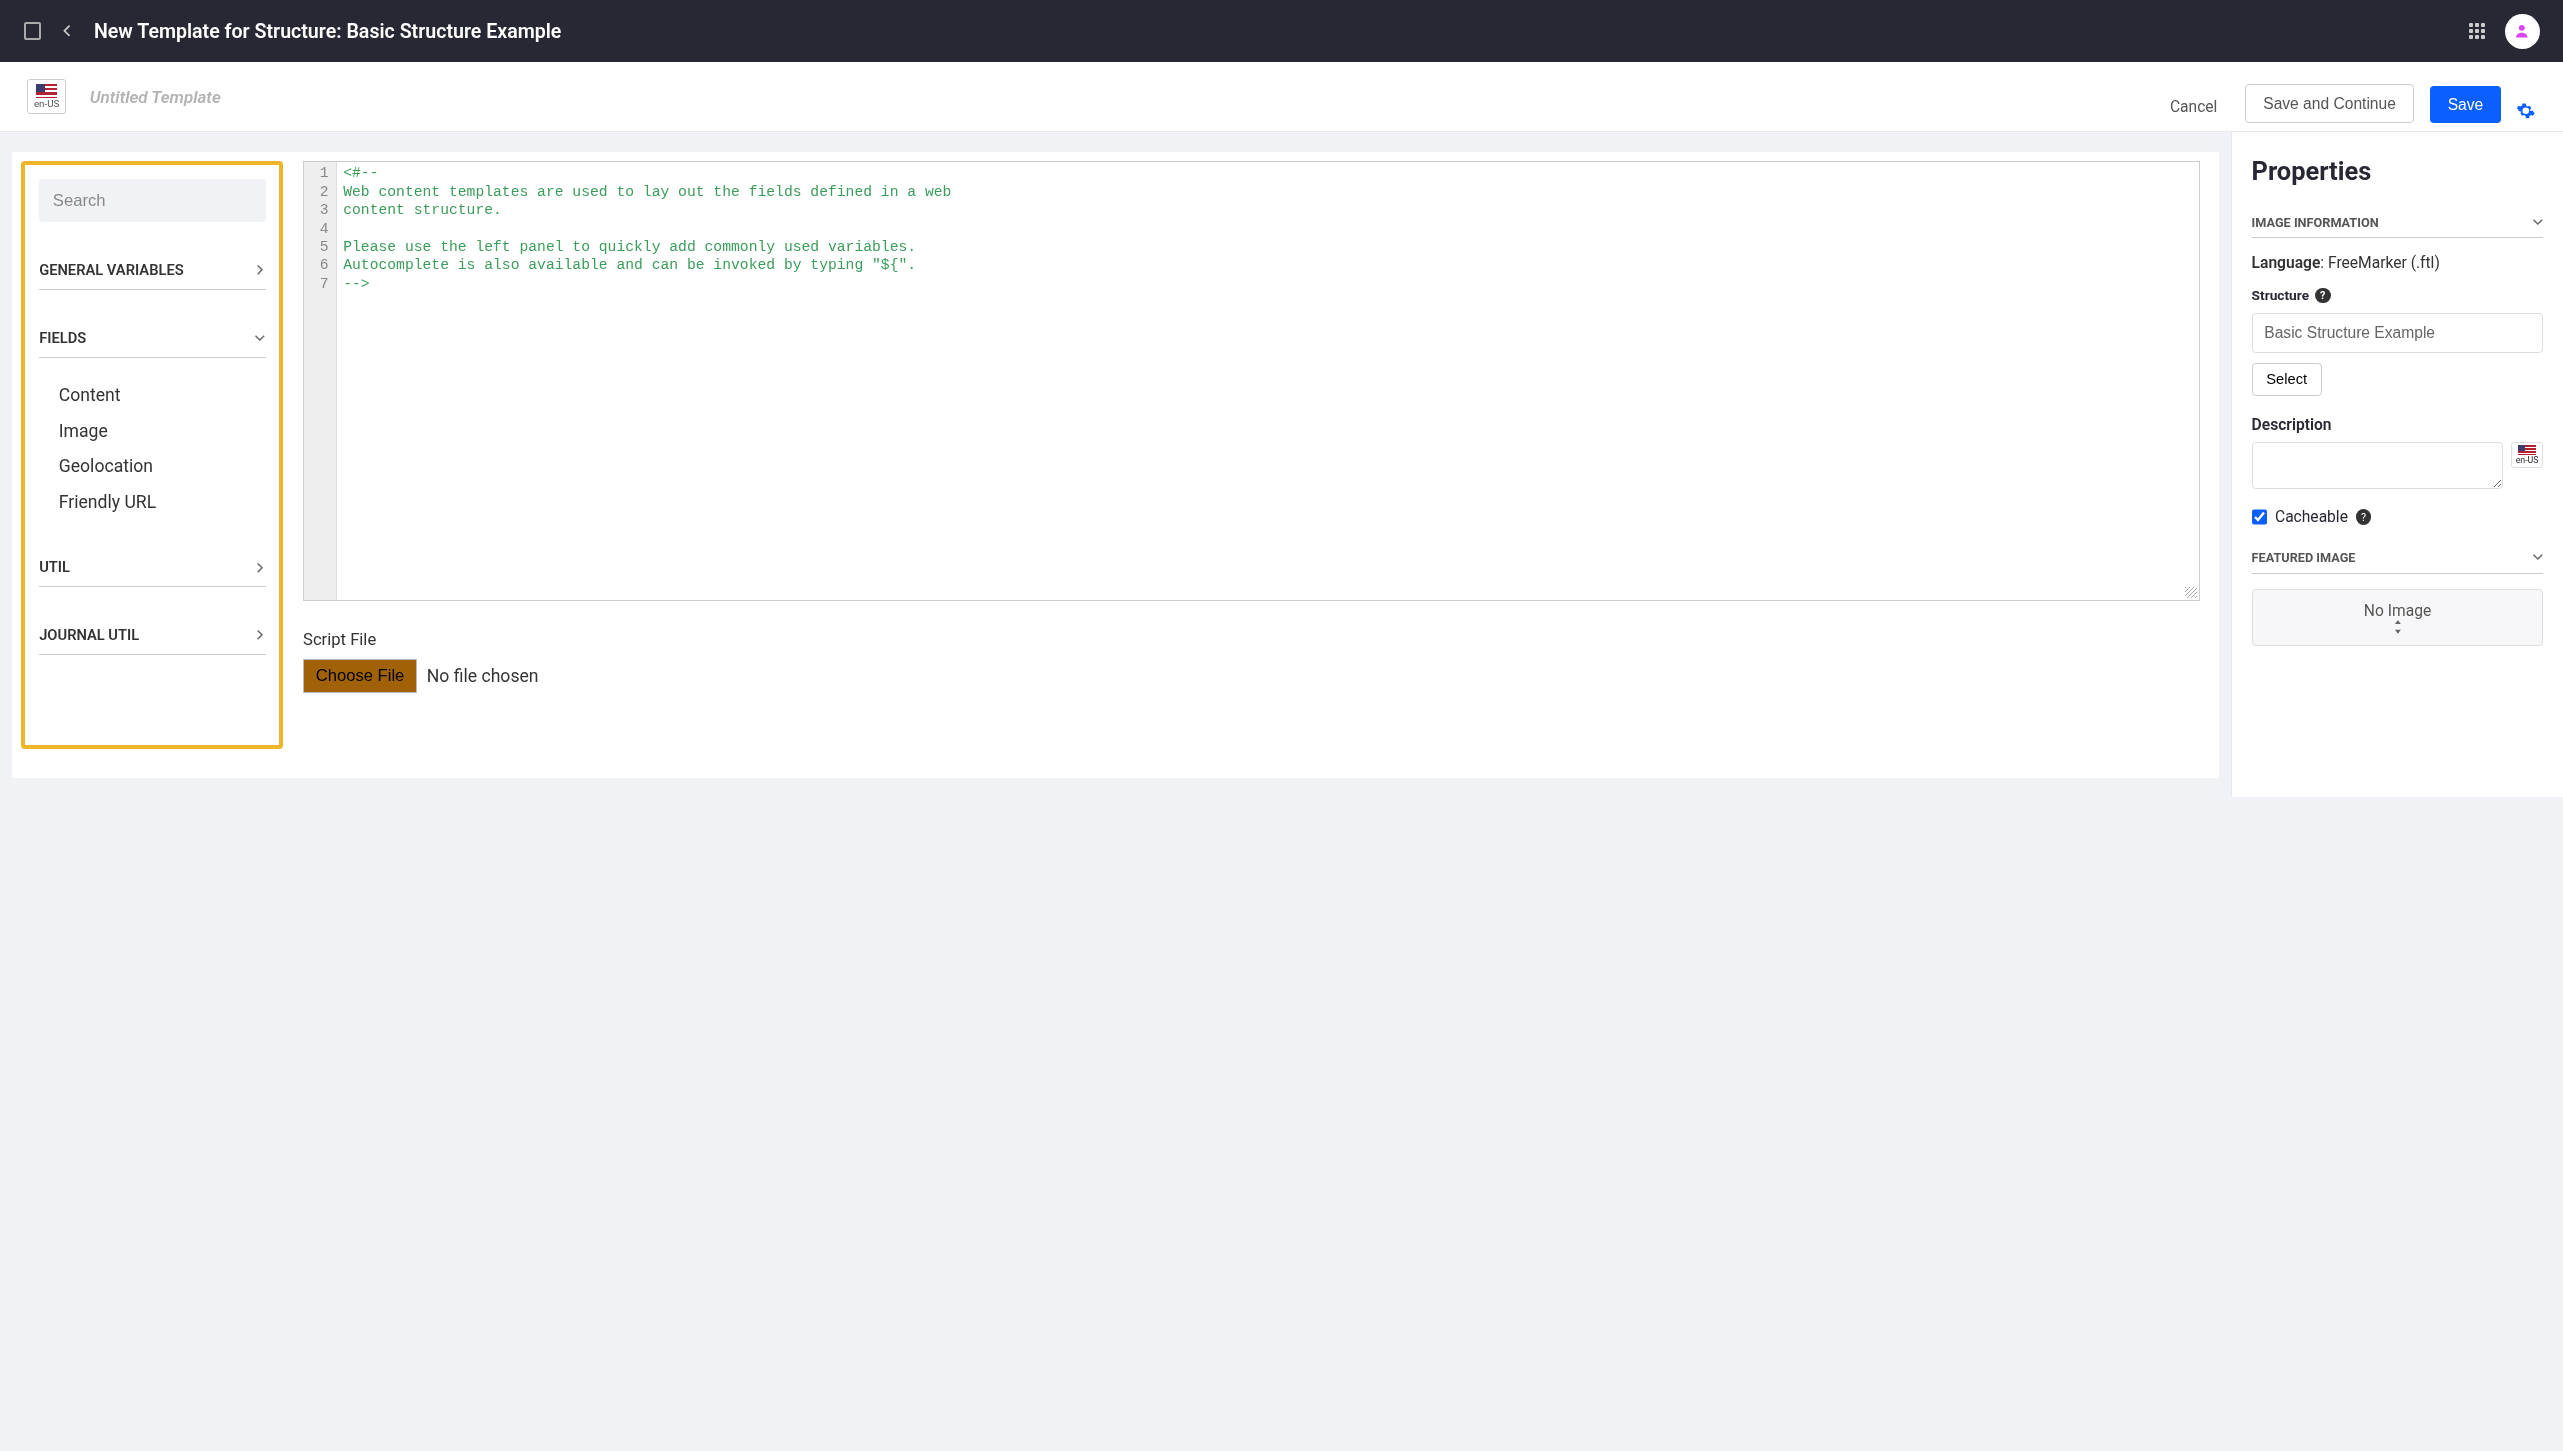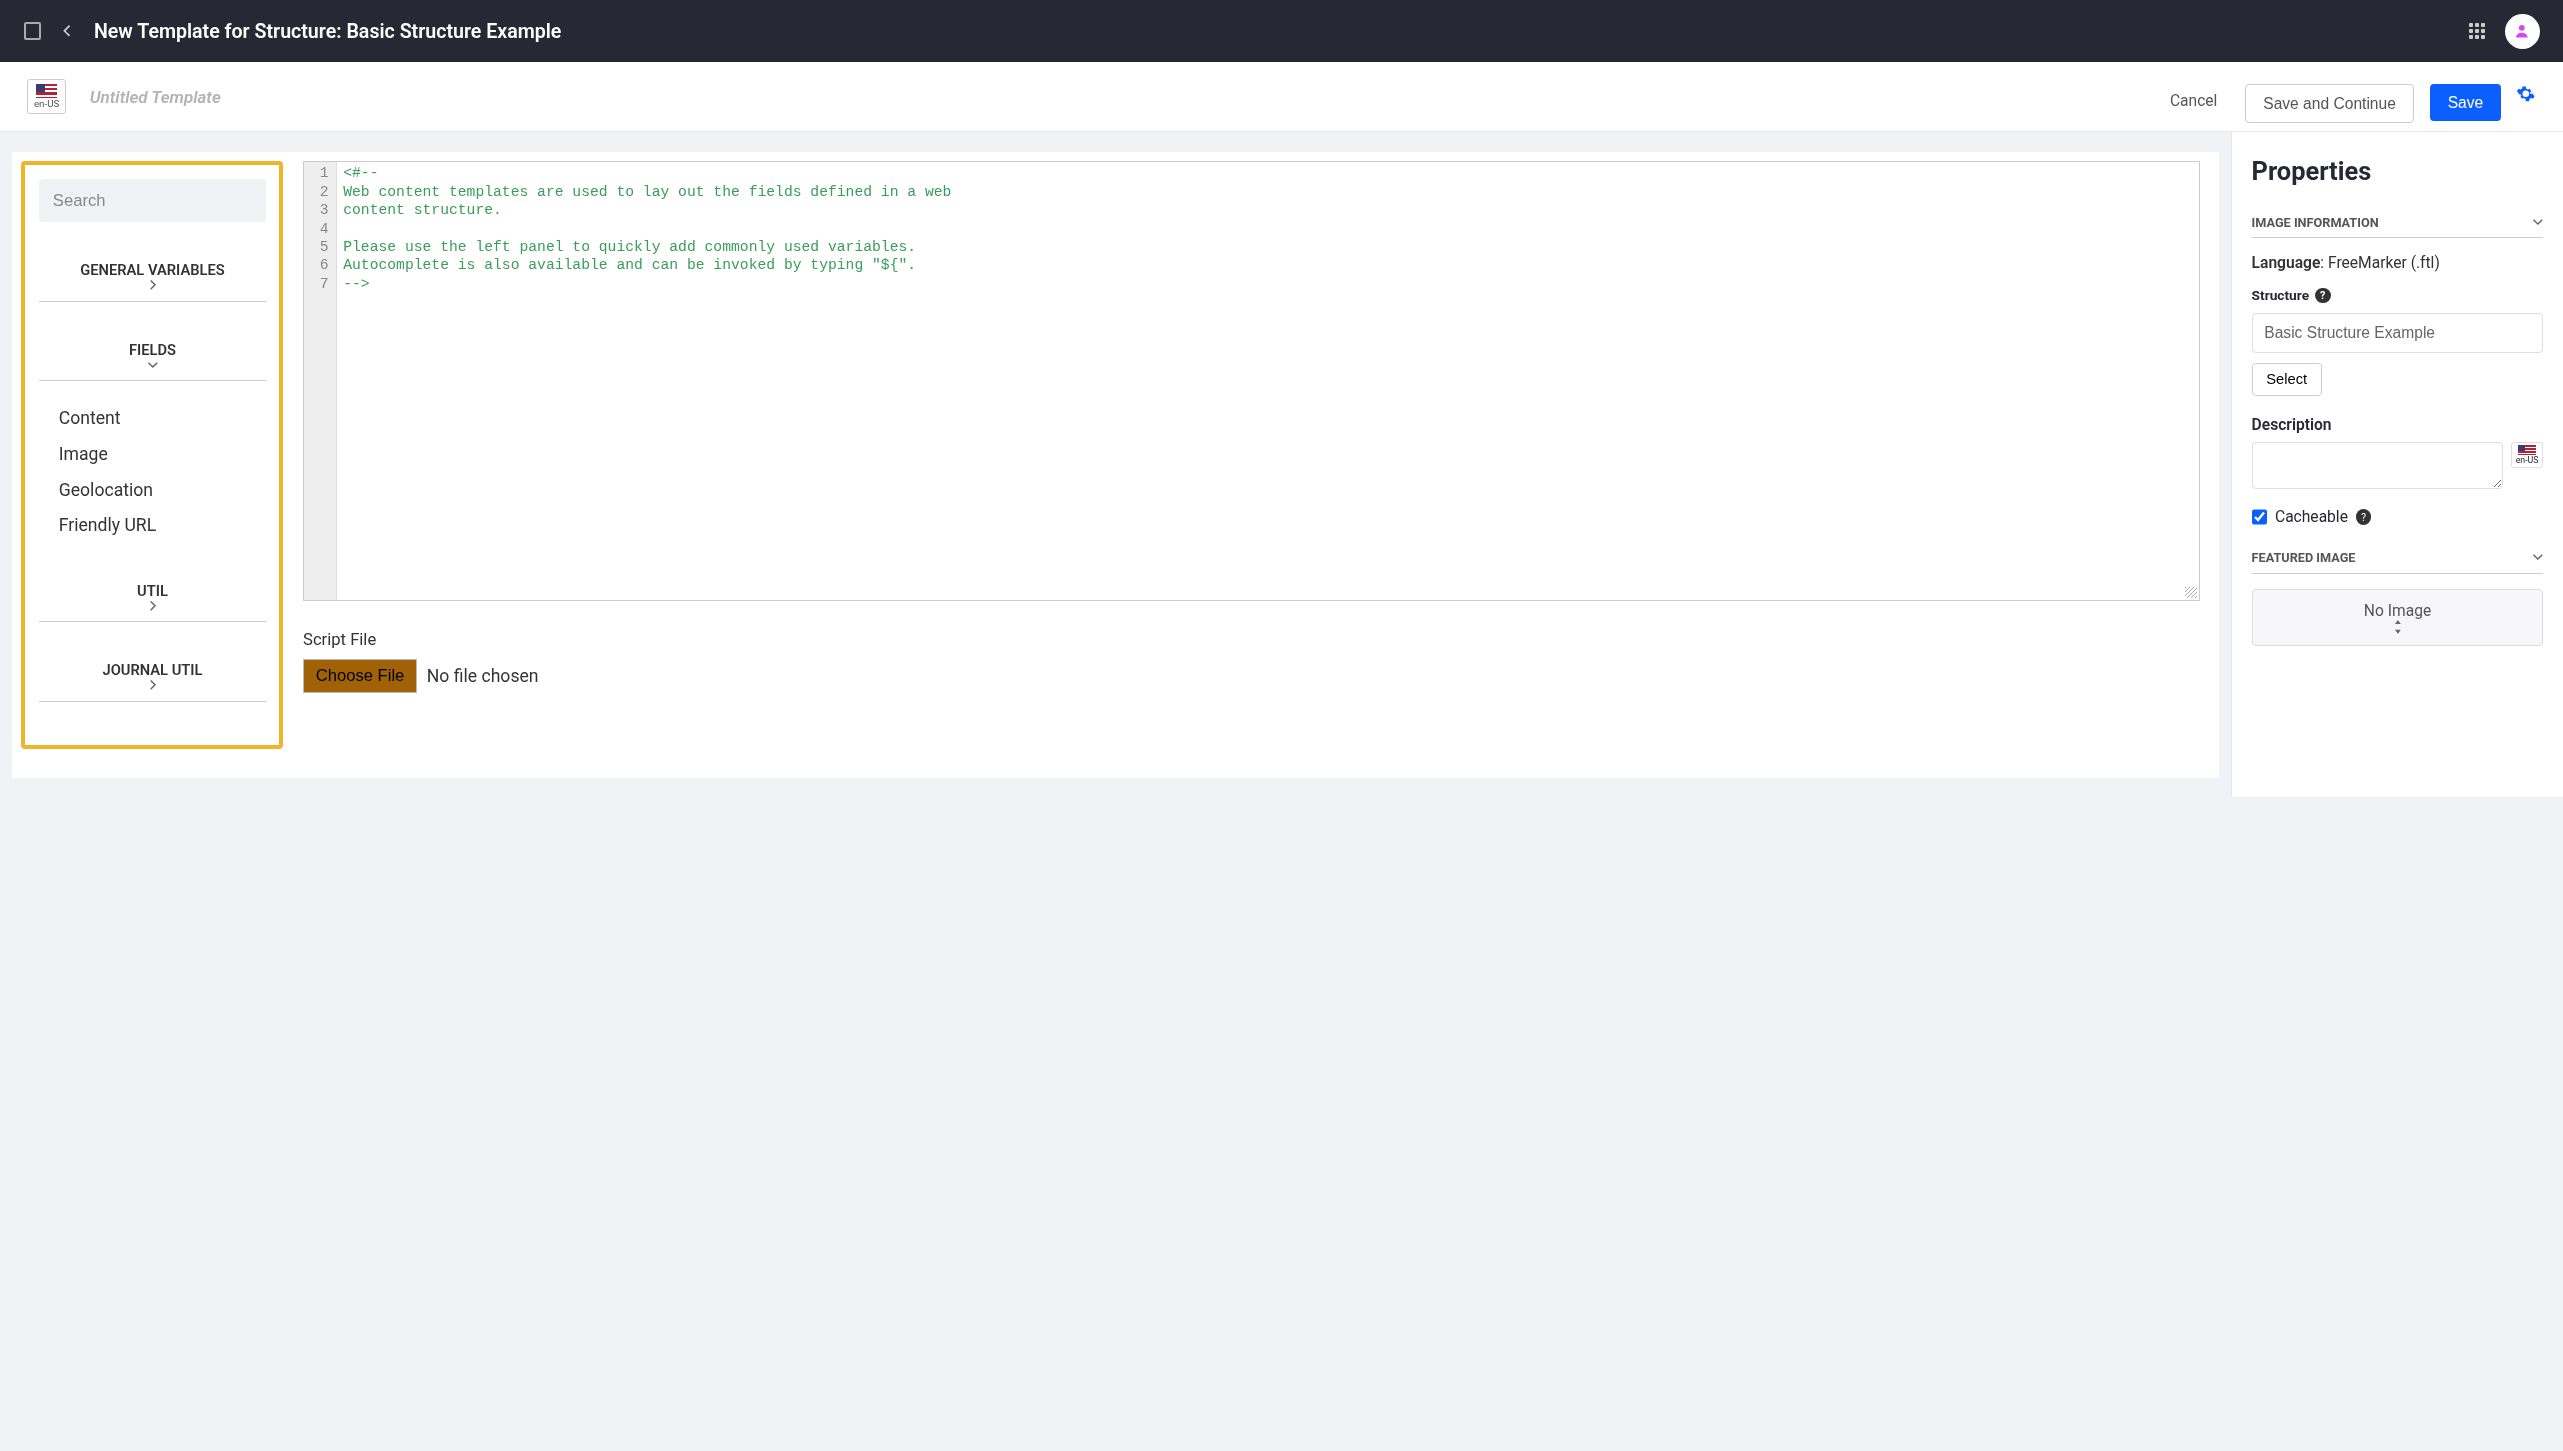--- a/index.html
+++ b/index.html
@@ -17,36 +17,36 @@
 .apps-icon span { background: #ccc; border-radius: 1px; }
 .avatar { width: 35px; height: 35px; border-radius: 50%; background: #fff; display: flex; align-items: center; justify-content: center; color: #d946ef; cursor: pointer; }
 
 
 .sub-header { background: #fff; height: 70px; display: flex; align-items: center; padding: 0 27px; border-bottom: 1px solid #e7e7ed; }
 .lang-chip { border: 1px solid #ccc; border-radius: 2.9px; padding: 3.9px 5.9px; display: flex; flex-direction: column; align-items: center; font-size: 9.8px; color: #555; cursor: pointer; margin-right: 23.5px; }
 .lang-chip .flag { width: 21.5px; height: 13.7px; background: linear-gradient(to bottom, #b22234 0%, #b22234 15%, #fff 15%, #fff 30%, #b22234 30%, #b22234 45%, #fff 45%, #fff 60%, #b22234 60%, #b22234 75%, #fff 75%, #fff 90%, #b22234 90%); position: relative; }
 .lang-chip .flag::before { content:''; position:absolute; top:0; left:0; width:8.8px; height:7.8px; background:#3c3b6e; }
 .template-name { font-size: 17px; font-weight: 600; color: #b3b3b3; font-style: italic; flex: 0 0 auto; }
 .sub-header-spacer { flex: 1; }
-.sub-header-actions { display: flex; align-items: flex-start; gap: 15.6px; margin-top: 14px; }
+.sub-header-actions { display: flex; align-items: flex-end; gap: 15.6px; margin-top: 14px; }
 .btn-cancel { font-size: 15.6px; color: #555; cursor: pointer; padding: 7.8px 11.7px; }
 .btn-outline { border: 1px solid #ccc; background: #fff; padding: 9.8px 17.6px; border-radius: 3.9px; font-size: 15.6px; color: #555; cursor: pointer; }
 .btn-primary { background: #0b5fff; color: #fff; border: none; padding: 9.8px 17.6px; border-radius: 3.9px; font-size: 15.6px; cursor: pointer; }
 .gear-icon { color: #0b5fff; cursor: pointer; }
 
 
 .main { display: flex; }
 .workspace { flex: 1; padding: 19.6px 11.7px 19.6px 11.7px; }
 .card { background: #fff; display: flex; padding: 9.8px 9.8px 29px 9.8px; min-height: 626px; }
 
 
 .sidebar { width: 262px; border: 4.9px solid #f0b429; border-radius: 3.9px; padding: 13.7px 13.7px; margin-right: 19.6px; }
 .search-box { background: #f1f2f5; border: none; padding: 11.7px 13.7px; border-radius: 3.9px; width: 100%; font-size: 16.6px; color: #555; }
 .search-box::placeholder { color: #888; }
-.section-header { display: flex; align-items: center; justify-content: space-between; padding: 9.8px 0; border-bottom: 1px solid #ccc; cursor: pointer; font-size: 14.7px; font-weight: 600; color: #333; flex-direction: column; }
+.section-header { display: flex; align-items: center; justify-content: space-between; padding: 9.8px 0; border-bottom: 1px solid #ccc; cursor: pointer; font-size: 14.7px; font-weight: 600; color: #333; }
 .section-spacer { height: 29px; }
 .section-header svg { width: 11.7px; height: 11.7px; color: #666; }
 .field-list { padding: 19.6px 0 0 19.6px; }
 .field-item { font-size: 17.6px; color: #333; padding: 7.8px 0; cursor: pointer; }
 
 
 .editor-col { flex: 1; display: flex; flex-direction: column; padding-right: 9.8px; }
 .code-editor { border: 1px solid #ccc; display: flex; height: 440px; font-family: "Courier New", monospace; font-size: 14.7px; position: relative; }
 .gutter { background: #eee; color: #888; text-align: right; padding: 2px 7.8px 2px 15.6px; border-right: 1px solid #ddd; }
 .gutter div { line-height: 1.25; }

